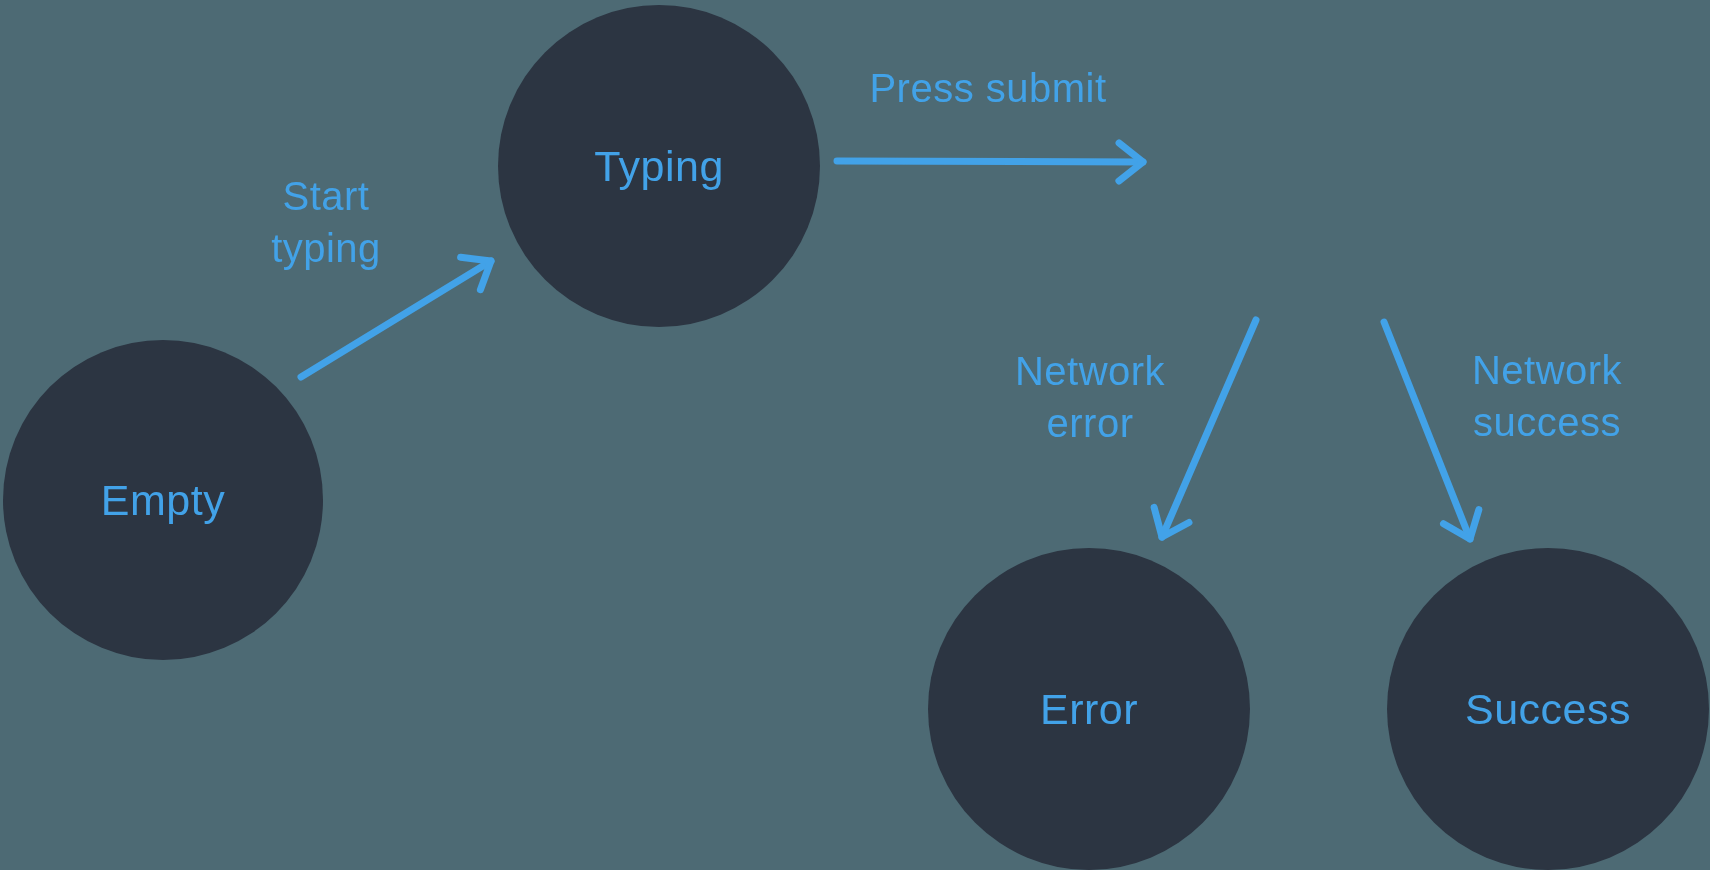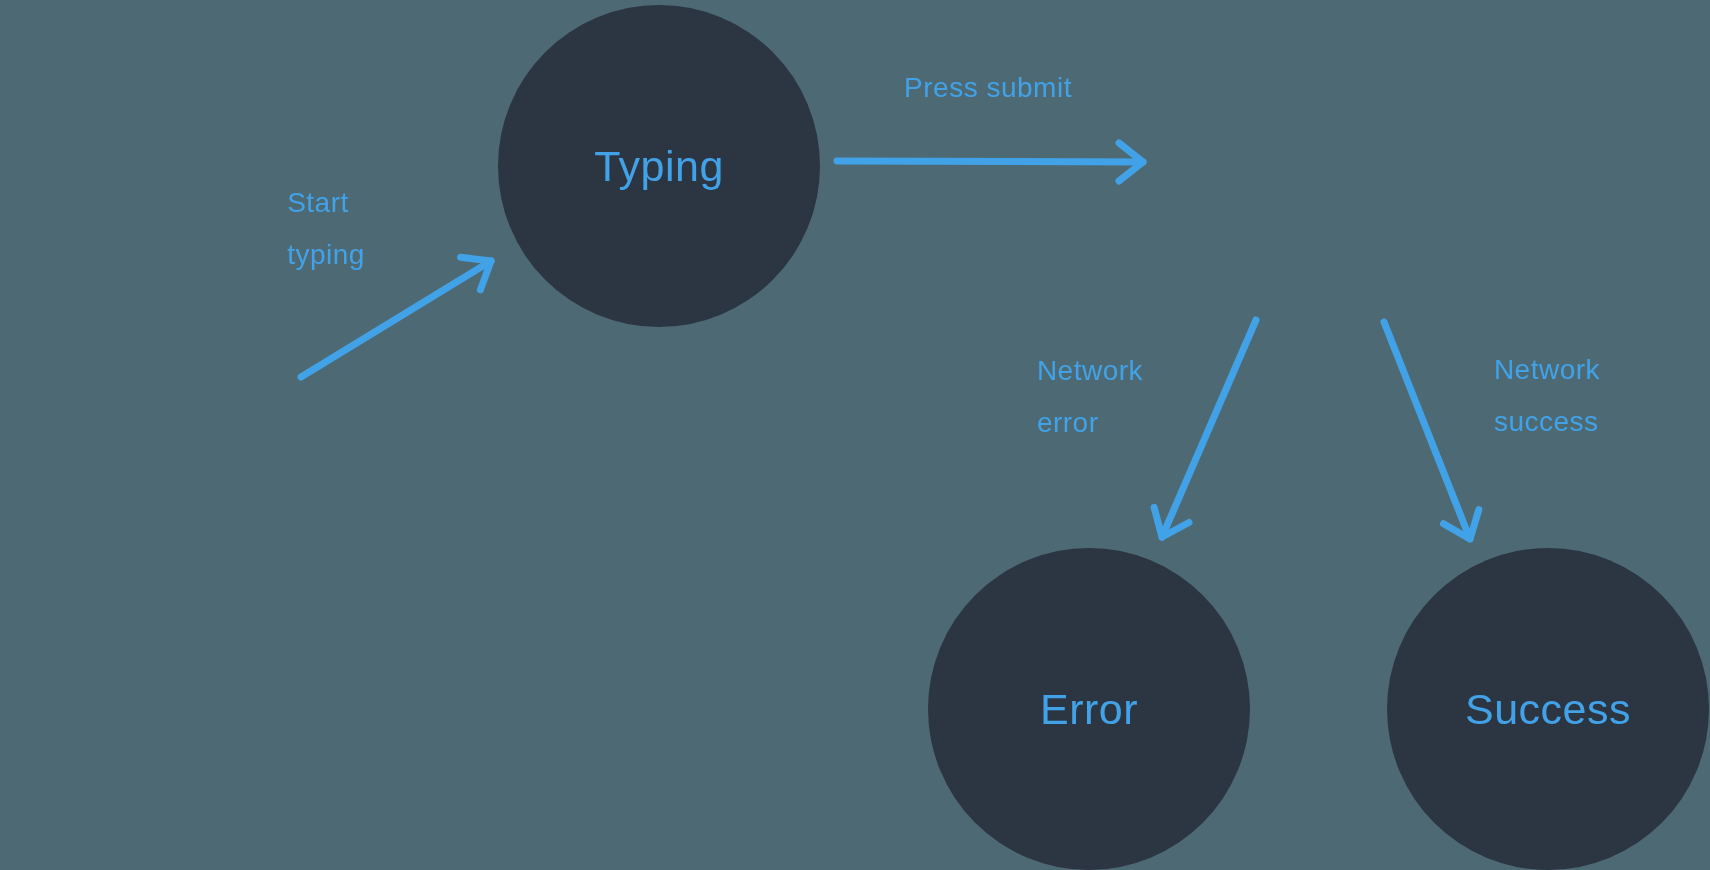--- a/index.html
+++ b/index.html
@@ -37,34 +37,34 @@
   .state-label {
     color: var(--accent);
     font-size: 43px;
     letter-spacing: 0.5px;
     white-space: nowrap;
   }
   .edge-label {
     position: absolute;
     transform: translate(-50%, -50%);
     color: var(--accent);
-    font-size: 28px;
+    font-size: 40px;
     line-height: 52px;
-    text-align: left;
+    text-align: center;
     white-space: nowrap;
     letter-spacing: 0.5px;
   }
   
   .node-empty      { left: 3px;    top: 340px; width: 320px; height: 320px; }
   .node-typing     { left: 498px;  top: 5px;   width: 322px; height: 322px; }
   .node-submitting { left: 1164px; top: 5px;   width: 326px; height: 326px; }
   .node-error      { left: 928px;  top: 548px; width: 322px; height: 322px; }
   .node-success    { left: 1387px; top: 548px; width: 322px; height: 322px; }
   
-  .label-start-typing    { left: 326px;  top: 229px; }
+  .label-start-typing    { left: 326px;  top: 222px; }
   .label-press-submit    { left: 988px;  top: 88px;  }
   .label-network-error   { left: 1090px; top: 397px; }
   .label-network-success { left: 1547px; top: 396px; }
 </style>
 </head>
 <body>
 
 <div class="canvas">
 
   <svg class="edges-layer" viewBox="0 0 1710 870" width="1710" height="870">
@@ -72,20 +72,23 @@
       <marker id="chevron" orient="auto" markerUnits="userSpaceOnUse" markerWidth="60" markerHeight="60" refX="30" refY="30">
         <path d="M 6 11 L 30 30 L 6 49" fill="none" stroke="currentColor" stroke-width="7" stroke-linecap="round" stroke-linejoin="round"></path>
       </marker>
     </defs>
     <line x1="301" y1="377" x2="491" y2="261" stroke="currentColor" stroke-width="7" stroke-linecap="round" marker-end="url(#chevron)"></line>
     <line x1="837" y1="161" x2="1143" y2="162" stroke="currentColor" stroke-width="7" stroke-linecap="round" marker-end="url(#chevron)"></line>
     <line x1="1256" y1="320" x2="1162" y2="537" stroke="currentColor" stroke-width="7" stroke-linecap="round" marker-end="url(#chevron)"></line>
     <line x1="1384" y1="322" x2="1470" y2="539" stroke="currentColor" stroke-width="7" stroke-linecap="round" marker-end="url(#chevron)"></line>
   </svg>
 
+  <div class="state-node node-empty">
+    <span class="state-label">Empty</span>
+  </div>
 
   <div class="state-node node-typing">
     <span class="state-label">Typing</span>
   </div>
 
 
   <div class="state-node node-error">
     <span class="state-label">Error</span>
   </div>
 

